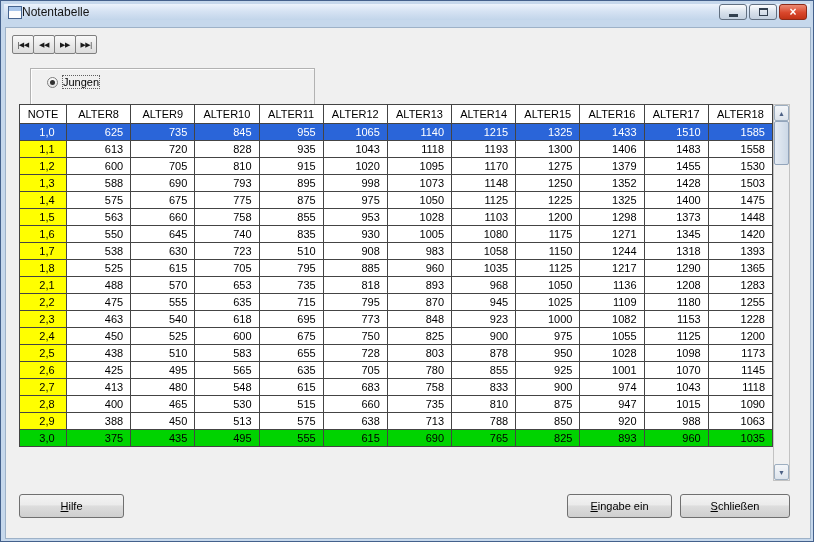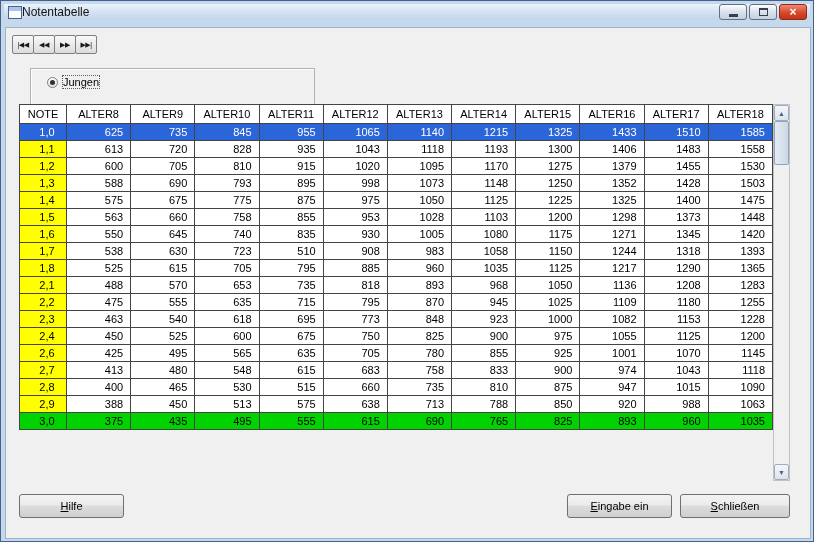--- a/index.html
+++ b/index.html
@@ -336,20 +336,34 @@
               <td>675</td>
               <td>750</td>
               <td>825</td>
               <td>900</td>
               <td>975</td>
               <td>1055</td>
               <td>1125</td>
               <td>1200</td>
             </tr>
             <tr class="normal">
+              <td class="note">2,5</td>
+              <td>438</td>
+              <td>510</td>
+              <td>583</td>
+              <td>655</td>
+              <td>728</td>
+              <td>803</td>
+              <td>878</td>
+              <td>950</td>
+              <td>1028</td>
+              <td>1098</td>
+              <td>1173</td>
+            </tr>
+            <tr class="normal">
               <td class="note">2,6</td>
               <td>425</td>
               <td>495</td>
               <td>565</td>
               <td>635</td>
               <td>705</td>
               <td>780</td>
               <td>855</td>
               <td>925</td>
               <td>1001</td>

